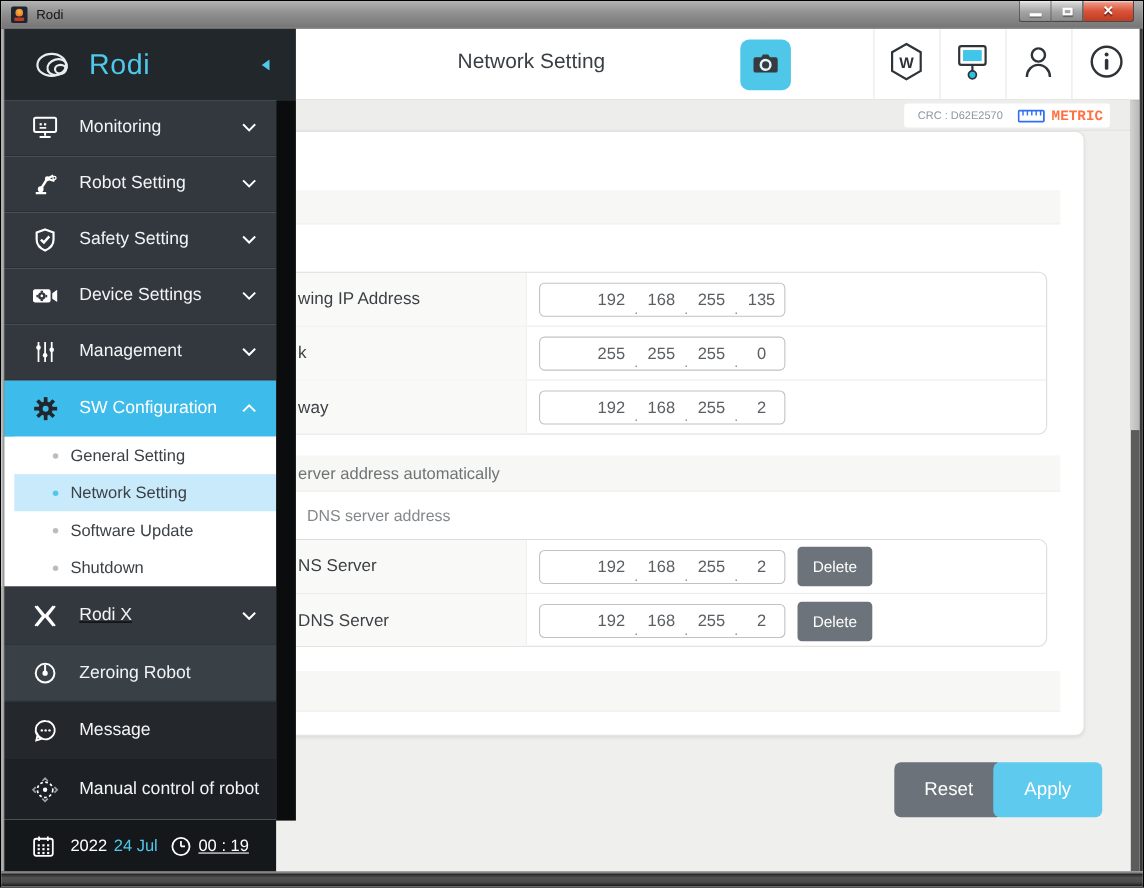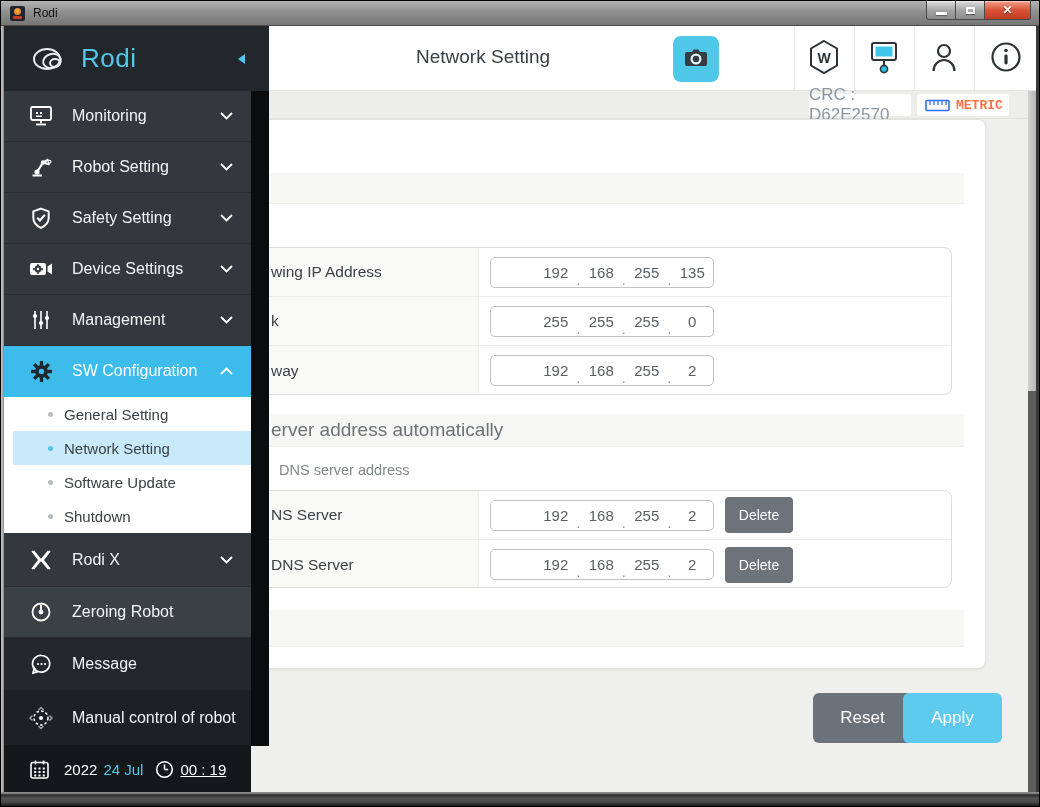--- a/index.html
+++ b/index.html
@@ -49,49 +49,49 @@
   .chev{margin-right:18px;display:flex;}
   .submenu{width:250px;background:#fff;padding-left:12px;}
   .sub-item{height:34px;display:flex;align-items:center;cursor:pointer;background:#fff;}
   .sub-item.selected{background:#c9eafa;}
   .bullet{width:5px;height:5px;border-radius:50%;background:#b9bdc2;margin-left:35px;flex:none;}
   .sub-item.selected .bullet{background:#4fc6ea;}
   .sub-label{font-size:15px;color:#3c4145;margin-left:11px;}
   .row-zeroing{background:#394046;}
   .row-message{background:#24282d;border-bottom:none;height:52px;}
   .row-manual{background:#1d2126;border-bottom:none;height:55px;}
-  .row-rodix{height:54px;}
+  .row-rodix{height:54px;text-decoration:underline;}
   .daterow{height:48px;width:250px;background:#15181b;display:flex;align-items:center;color:#fff;font-size:15px;}
   .daterow .ic{margin-left:28px;display:flex;}
   .dtyear{margin-left:14px;}
   .dtdate{color:#4fc8ea;margin-left:6px;}
   .daterow .clk{margin-left:12px;display:flex;}
   .dttime{margin-left:6px;text-decoration:underline;}
   
   .main{position:absolute;left:268px;top:25px;width:769px;bottom:14px;display:flex;flex-direction:column;z-index:10;}
   .hdr{height:65px;background:#fff;position:relative;border-bottom:1px solid #e6e6e4;flex:none;}
   .hdr-title{position:absolute;left:147px;top:20px;font-size:19px;color:#3a3f44;}
   .camera-btn{position:absolute;left:404px;top:10px;width:46px;height:46px;background:#4fc7e9;border:none;
     border-radius:8px;display:flex;align-items:center;justify-content:center;cursor:pointer;}
   .hdr-div{position:absolute;top:0;bottom:0;width:1px;background:#e8e8e6;}
   .hdr-cell{position:absolute;top:0;height:65px;width:60px;display:flex;align-items:center;justify-content:center;cursor:pointer;}
   
   .strip{height:28px;background:#ededeb;border-bottom:1px solid #e2e2e0;position:relative;flex:none;}
   .badge{position:absolute;top:3px;height:22px;background:#fff;border-radius:3px;display:flex;align-items:center;}
-  .crc{right:127px;width:102px;justify-content:center;font-size:17px;color:#8b95a1;}
+  .crc{right:114px;width:102px;justify-content:center;font-size:10px;color:#8b95a1;}
   .metric{right:29px;width:92px;font-size:13px;color:#ff7043;font-weight:bold;font-family:Liberation Mono, monospace;}
   .metric .ric{margin:0 6px 0 8px;display:flex;}
   
   .content{flex:1;background:#efefee;position:relative;overflow:hidden;}
   .bigcard{position:absolute;left:-28px;top:0;width:745px;height:550px;background:#fff;
     border:1px solid #e3e3e1;border-radius:8px;box-shadow:0 1px 3px rgba(0,0,0,.07);}
   .band{position:absolute;left:0;width:722px;background:#f7f7f5;border-bottom:1px solid #f0f0ee;}
   .band1{top:53px;height:31px;}
   .band2{top:294px;height:33px;display:flex;align-items:center;}
-  .band2 span{padding-left:29px;font-size:19px;color:#6f7376;}
+  .band2 span{padding-left:29px;font-size:15px;color:#6f7376;}
   .dnsuse{position:absolute;left:0;top:330px;width:722px;height:40px;display:flex;align-items:center;}
   .dnsuse span{padding-left:37px;font-size:14.5px;color:#84888b;}
   .band3{top:490px;height:37px;}
   .formcard{position:absolute;left:18px;width:692px;background:#fff;border:1px solid #dcdcda;border-radius:8px;overflow:hidden;}
   .form1{top:127px;height:148px;}
   .form2{top:370px;height:98px;}
   .frow{display:flex;align-items:center;height:49px;border-bottom:1px solid #ececea;position:relative;}
   .frow:last-child{border-bottom:none;}
   .labelcol{width:218px;height:100%;background:#f9f9f8;border-right:1px solid #f0f0ee;position:relative;flex:none;}
   .flabel{position:absolute;left:10px;top:50%;transform:translateY(-50%);font-size:15.5px;color:#3d4145;white-space:nowrap;}

